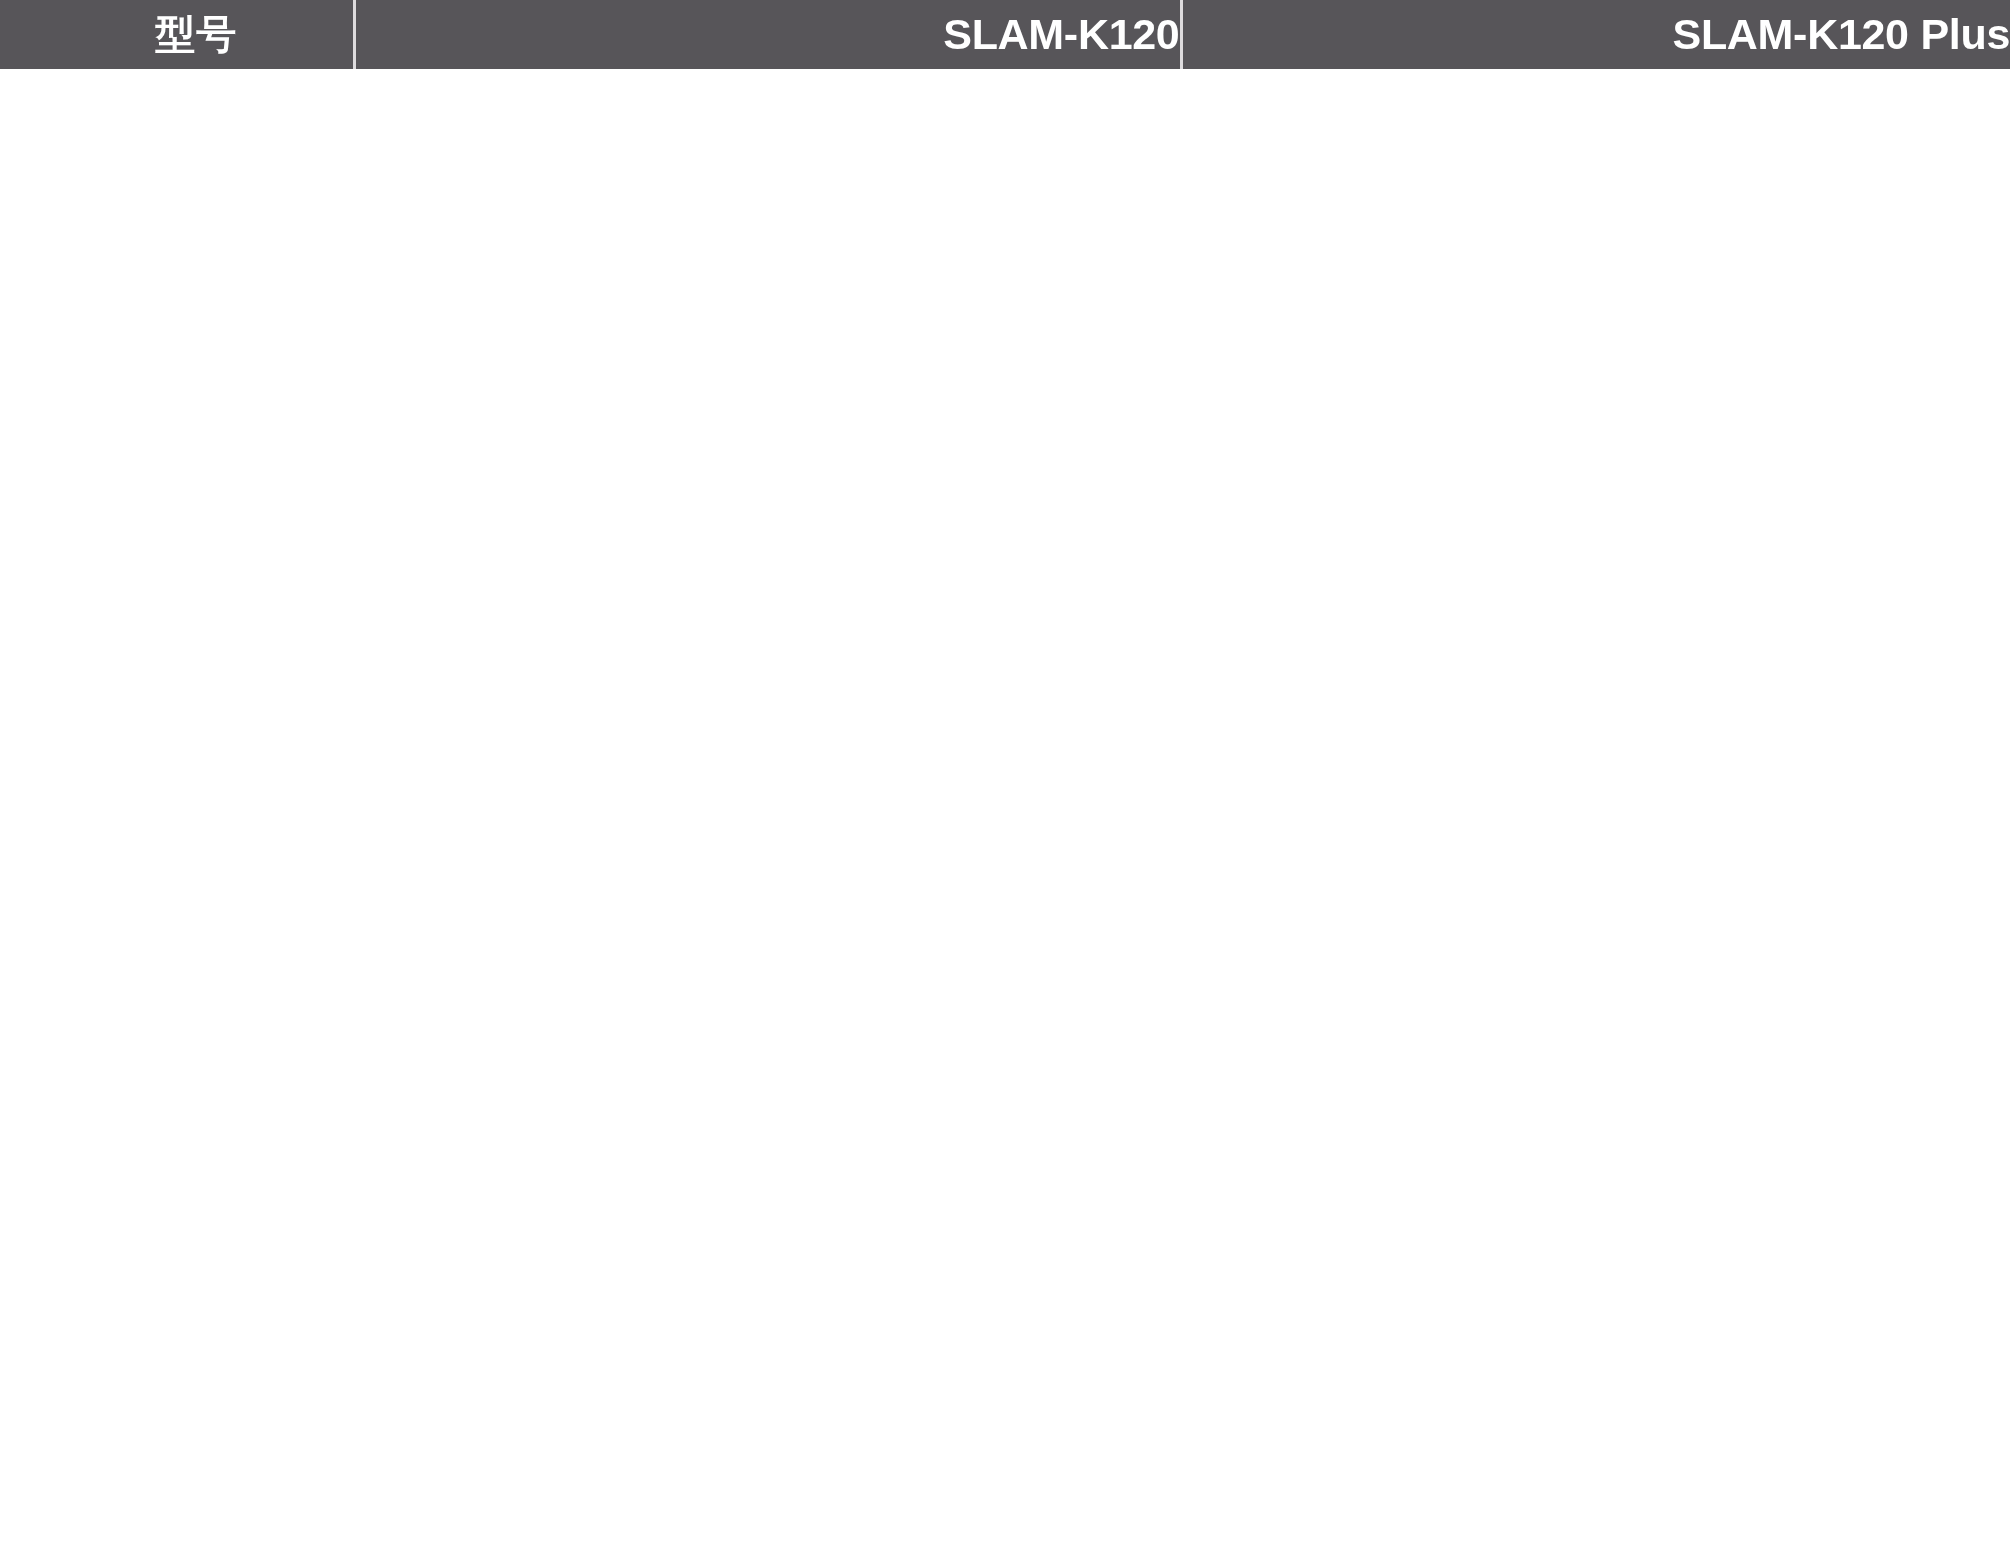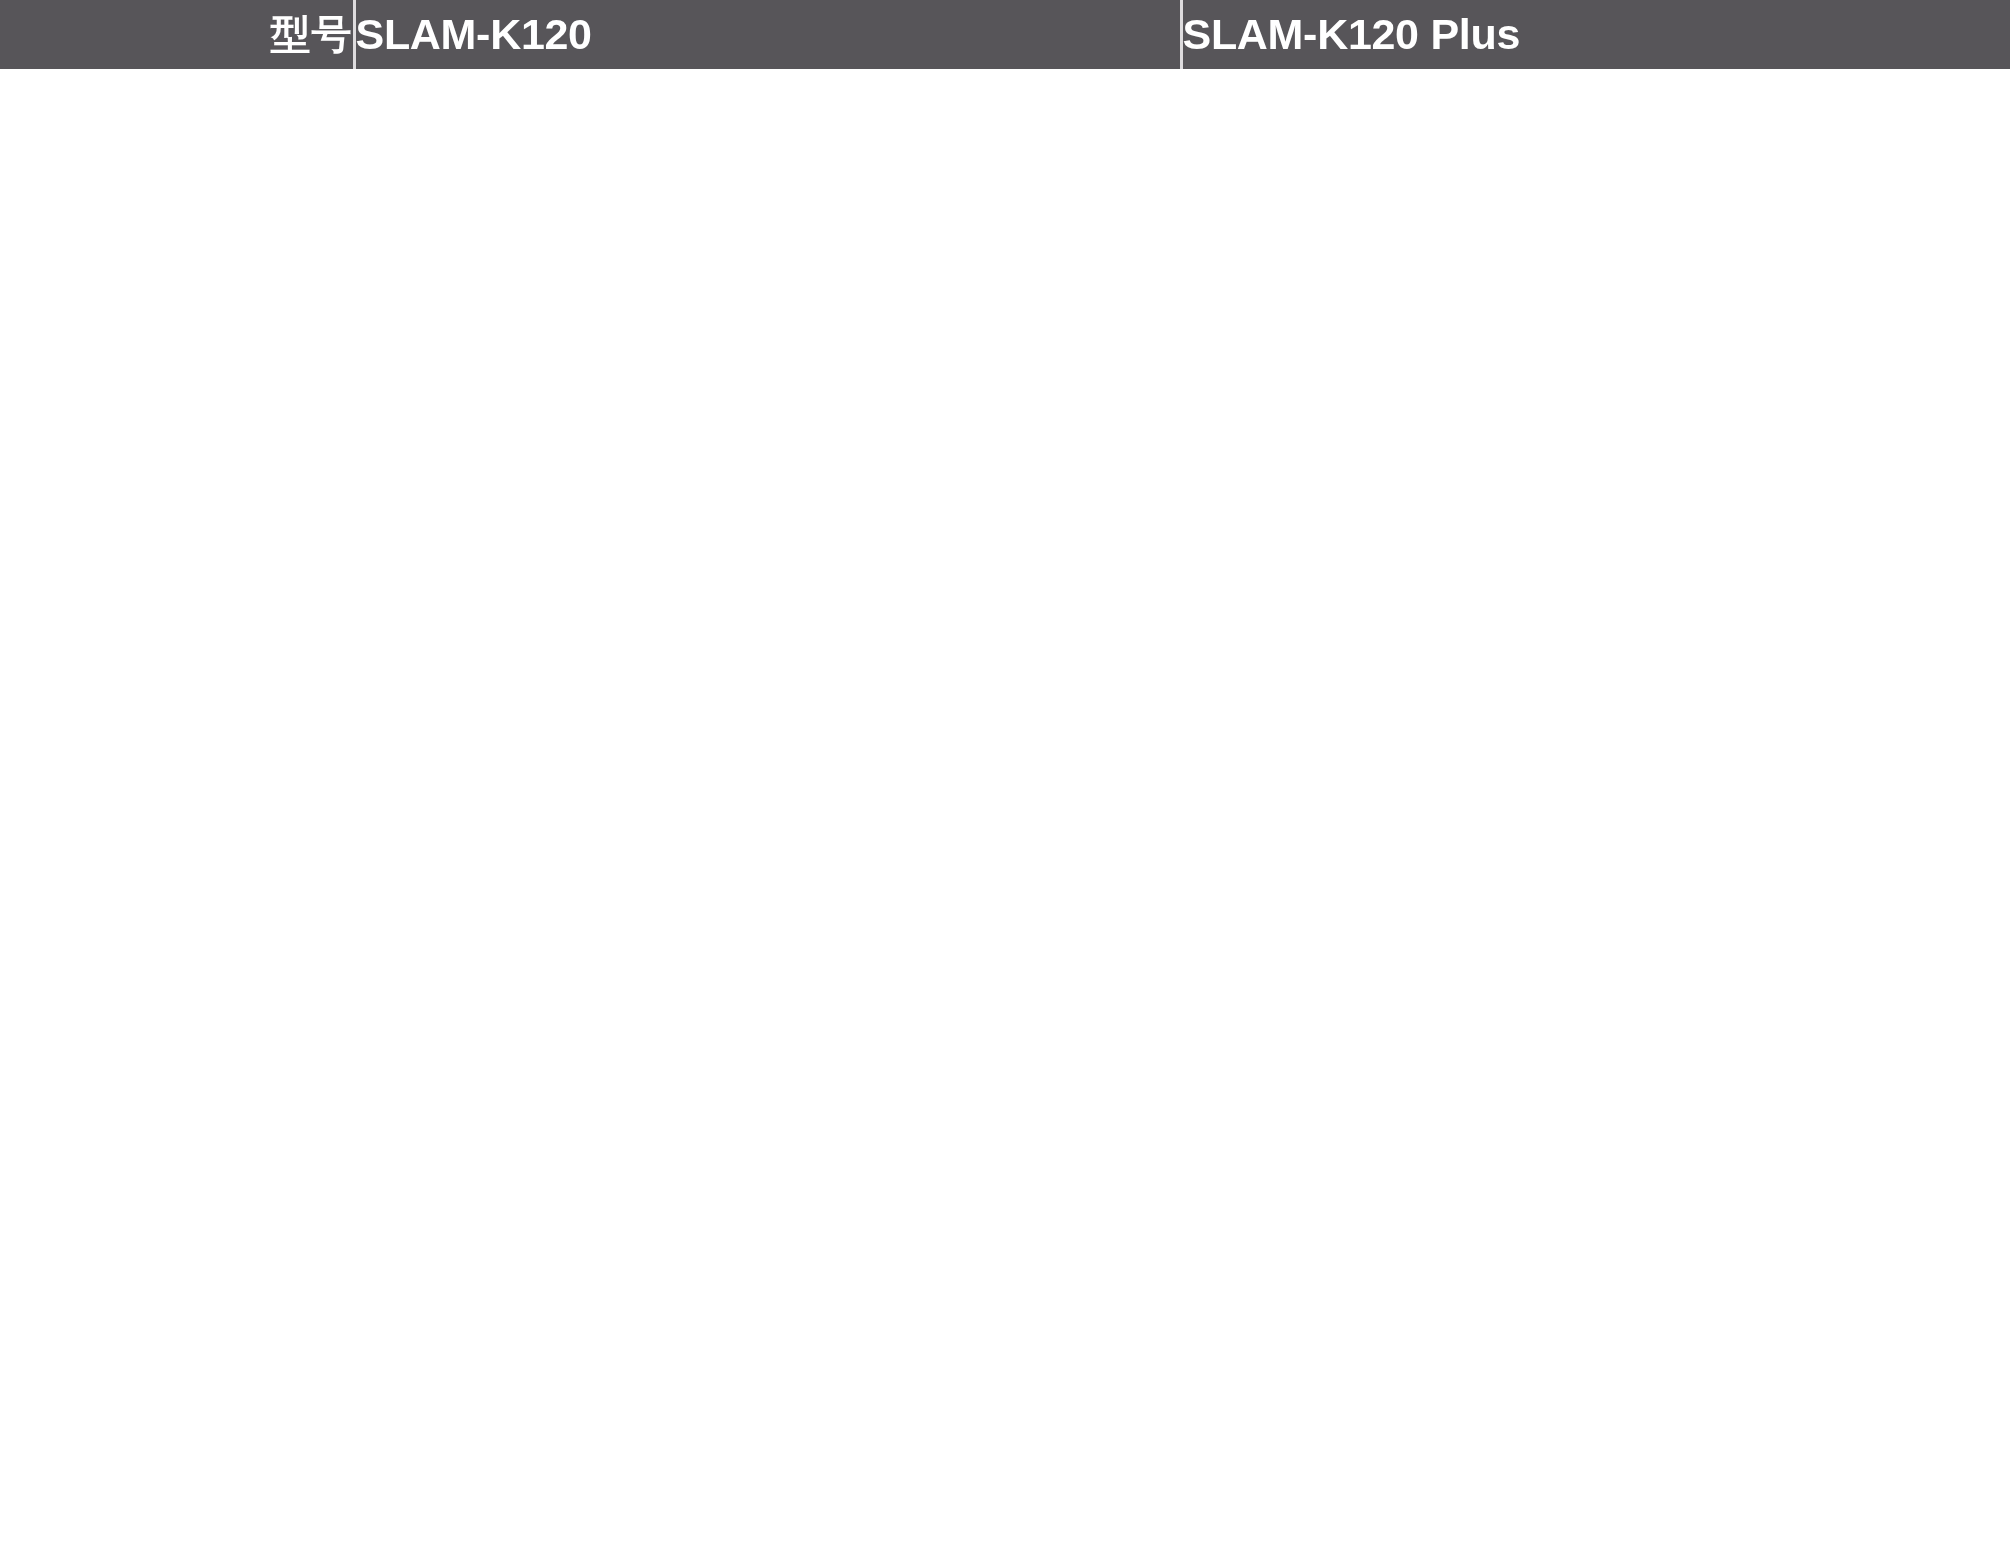--- a/index.html
+++ b/index.html
@@ -57,29 +57,29 @@
     border: 0;
   }
 
   
   .spec-table th.col-model-a,
   .spec-table th.col-model-b {
     border-left: 3px solid #dedcde;
   }
 
   .spec-table th.col-label {
-    text-align: right;
+    text-align: center;
     padding-left: 40px;
     font-size: 40px;
     letter-spacing: 1px;
   }
 
   .spec-table th.col-model-a,
   .spec-table th.col-model-b {
-    text-align: left;
+    text-align: right;
   }
 
   .table-body-area {
     position: absolute;
     left: 0;
     top: 69px;
     width: 2010px;
     height: 1493px;
     background: #ffffff;
   }

